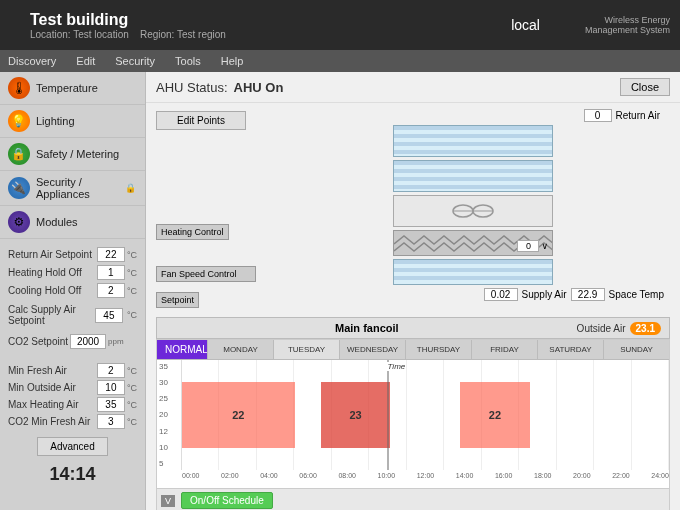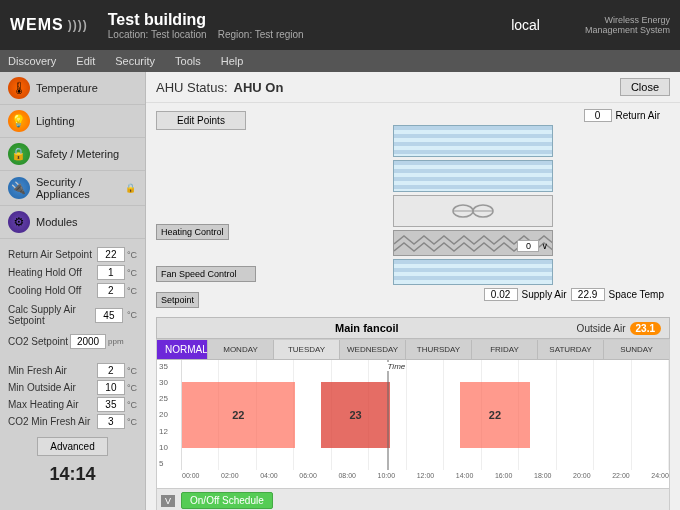--- a/index.html
+++ b/index.html
@@ -70,24 +70,20 @@
     
     .schedule-container { margin: 4px 10px; }
 
     
     .chart-area { background: white; border: 1px solid #ccc; margin: 0 0; height: 150px; position: relative; overflow: hidden; }
   </style>
 </head>
 <body>
 
 <div class="header">
-  <div class="logo">
-    <span>WEMS</span>
-    <span class="logo-wifi">))))</span>
-  </div>
   <div class="header-center">
     <div class="building-name">Test building</div>
     <div class="building-location">
       <span>Location:</span>
       <span>Test location</span>
       &nbsp;&nbsp;
       <span>Region:</span>
       <span>Test region</span>
     </div>
   </div>

